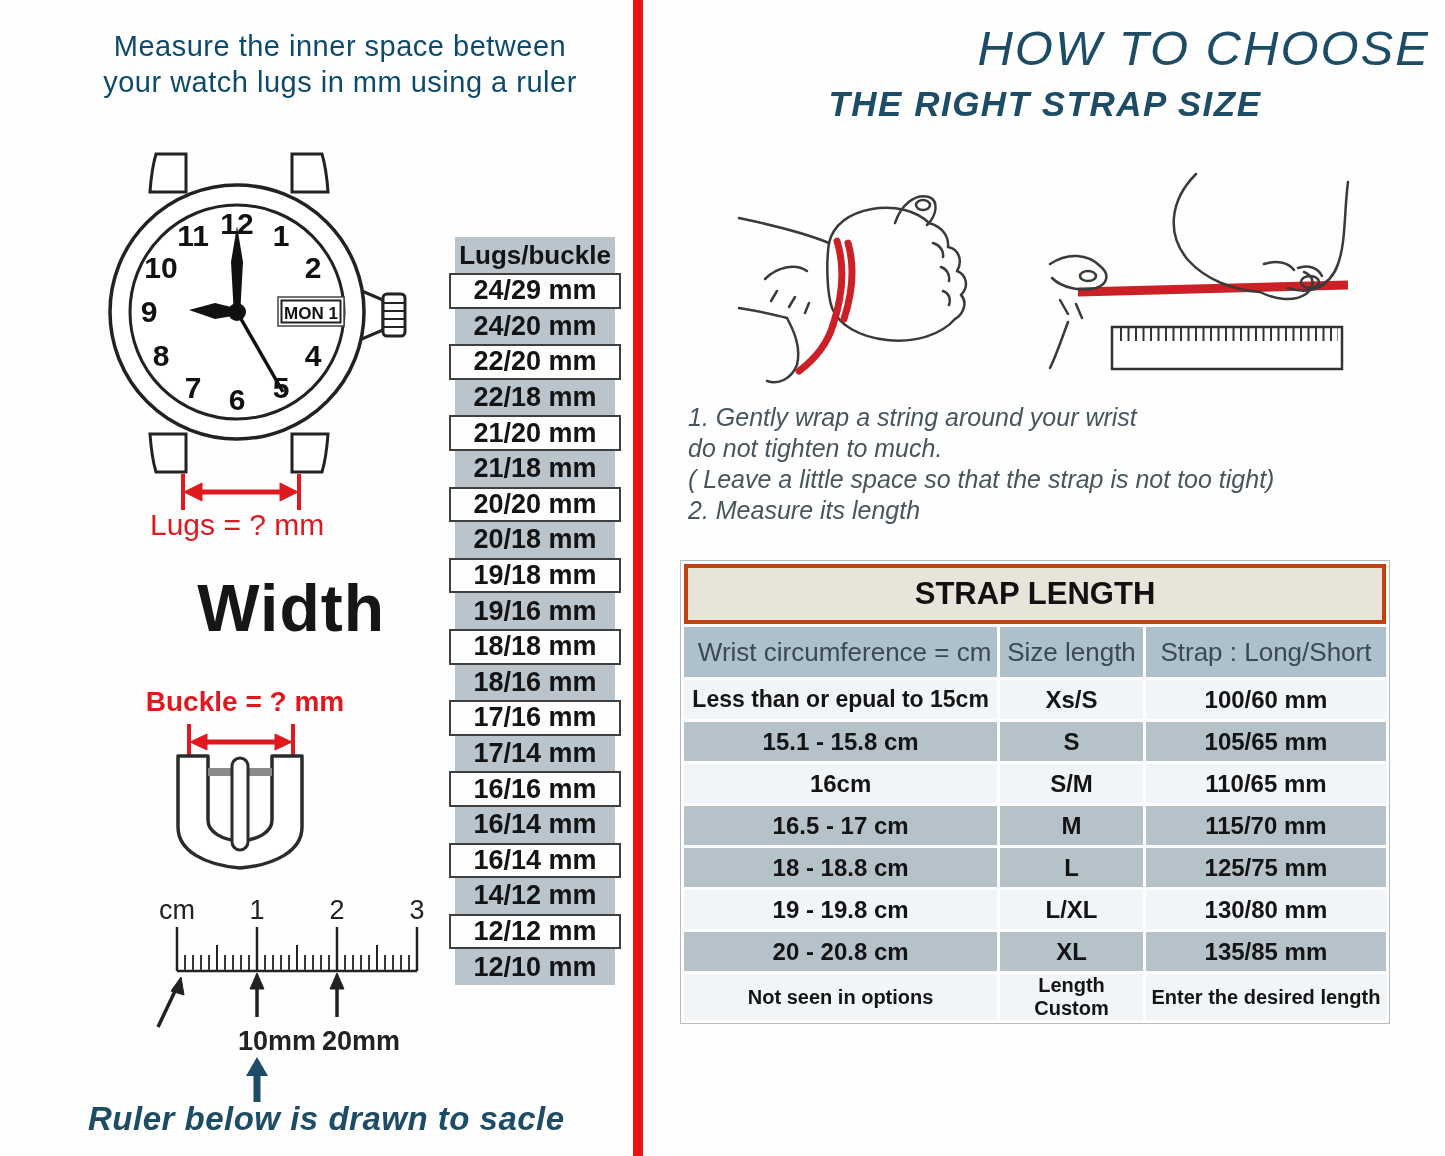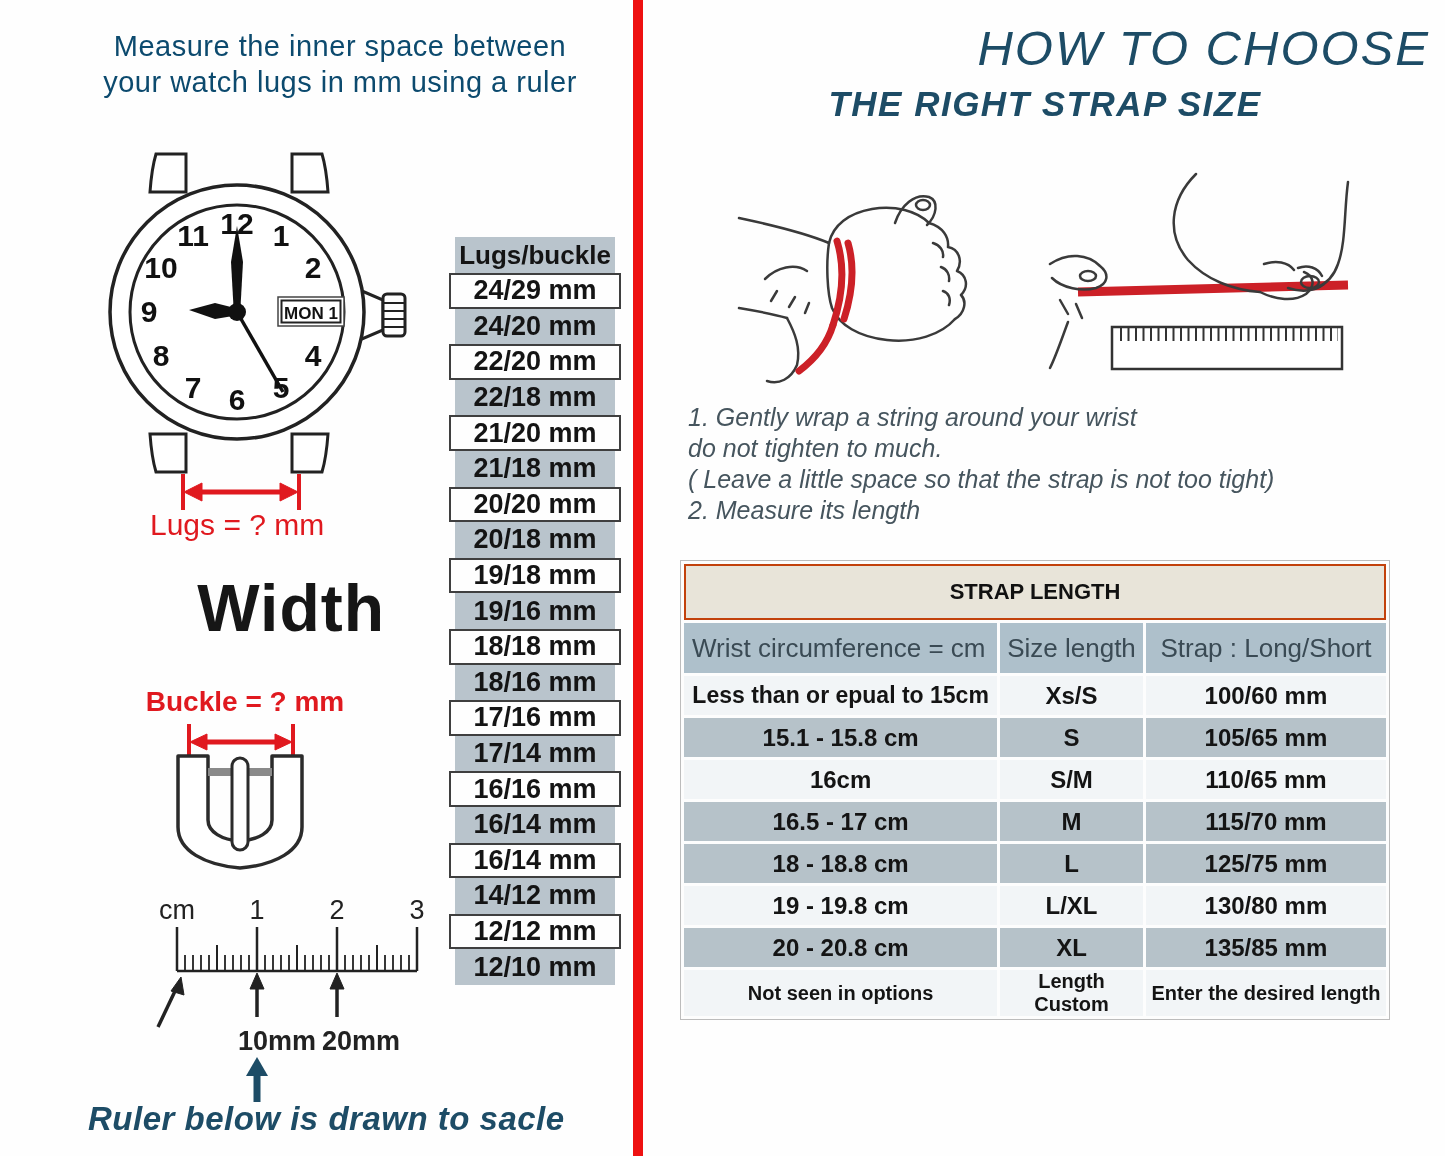--- a/index.html
+++ b/index.html
@@ -36,24 +36,24 @@
   .rp-title1{left:660px;top:20px;width:770px;text-align:right;font-size:49px;font-weight:normal;
     font-style:italic;color:#1d4c66;letter-spacing:2px;}
   .rp-title2{left:660px;top:84px;width:770px;text-align:center;font-size:35px;font-weight:bold;
     font-style:italic;color:#1d4c66;letter-spacing:1.5px;}
   .instructions{left:688px;top:402px;width:680px;font-size:25px;font-style:italic;
     color:#46555e;line-height:31px;}
   
   .strap-table-wrap{left:680px;top:560px;width:708px;border:1px solid #bcbcbc;background:#fdfdfd;}
   table.strap{width:100%;border-collapse:separate;border-spacing:3px;}
   table.strap td{padding:0;text-align:center;vertical-align:middle;}
-  td.t-title{height:52px;background:#e8e4d9;border:2px solid #c2410c;
-    font-size:22px;font-weight:bold;color:#111;}
+  td.t-title{height:52px;background:#e8e4d9;border:4px solid #c2410c;
+    font-size:31px;font-weight:bold;color:#111;}
   td.t-head{height:50px;background:#aec0cb;font-size:26px;color:#3a4a54;font-weight:normal;}
-  td.t-head.first{text-align:left;padding-left:8px;}
+  td.t-head.first{text-align:center;padding-left:8px;}
   tr.r-light td{background:#f2f5f7;}
   tr.r-gray td{background:#b6c2c9;}
   td.t-cell{height:39px;font-size:24px;font-weight:bold;color:#141414;}
   tr.r-first td.t-cell.c0{font-size:23px;}
   tr.r-last td.t-cell{font-size:20px;}
   .colA{width:45%;} .colB{width:20.5%;} .colC{width:34.5%;}
 </style>
 </head>
 <body>
 

